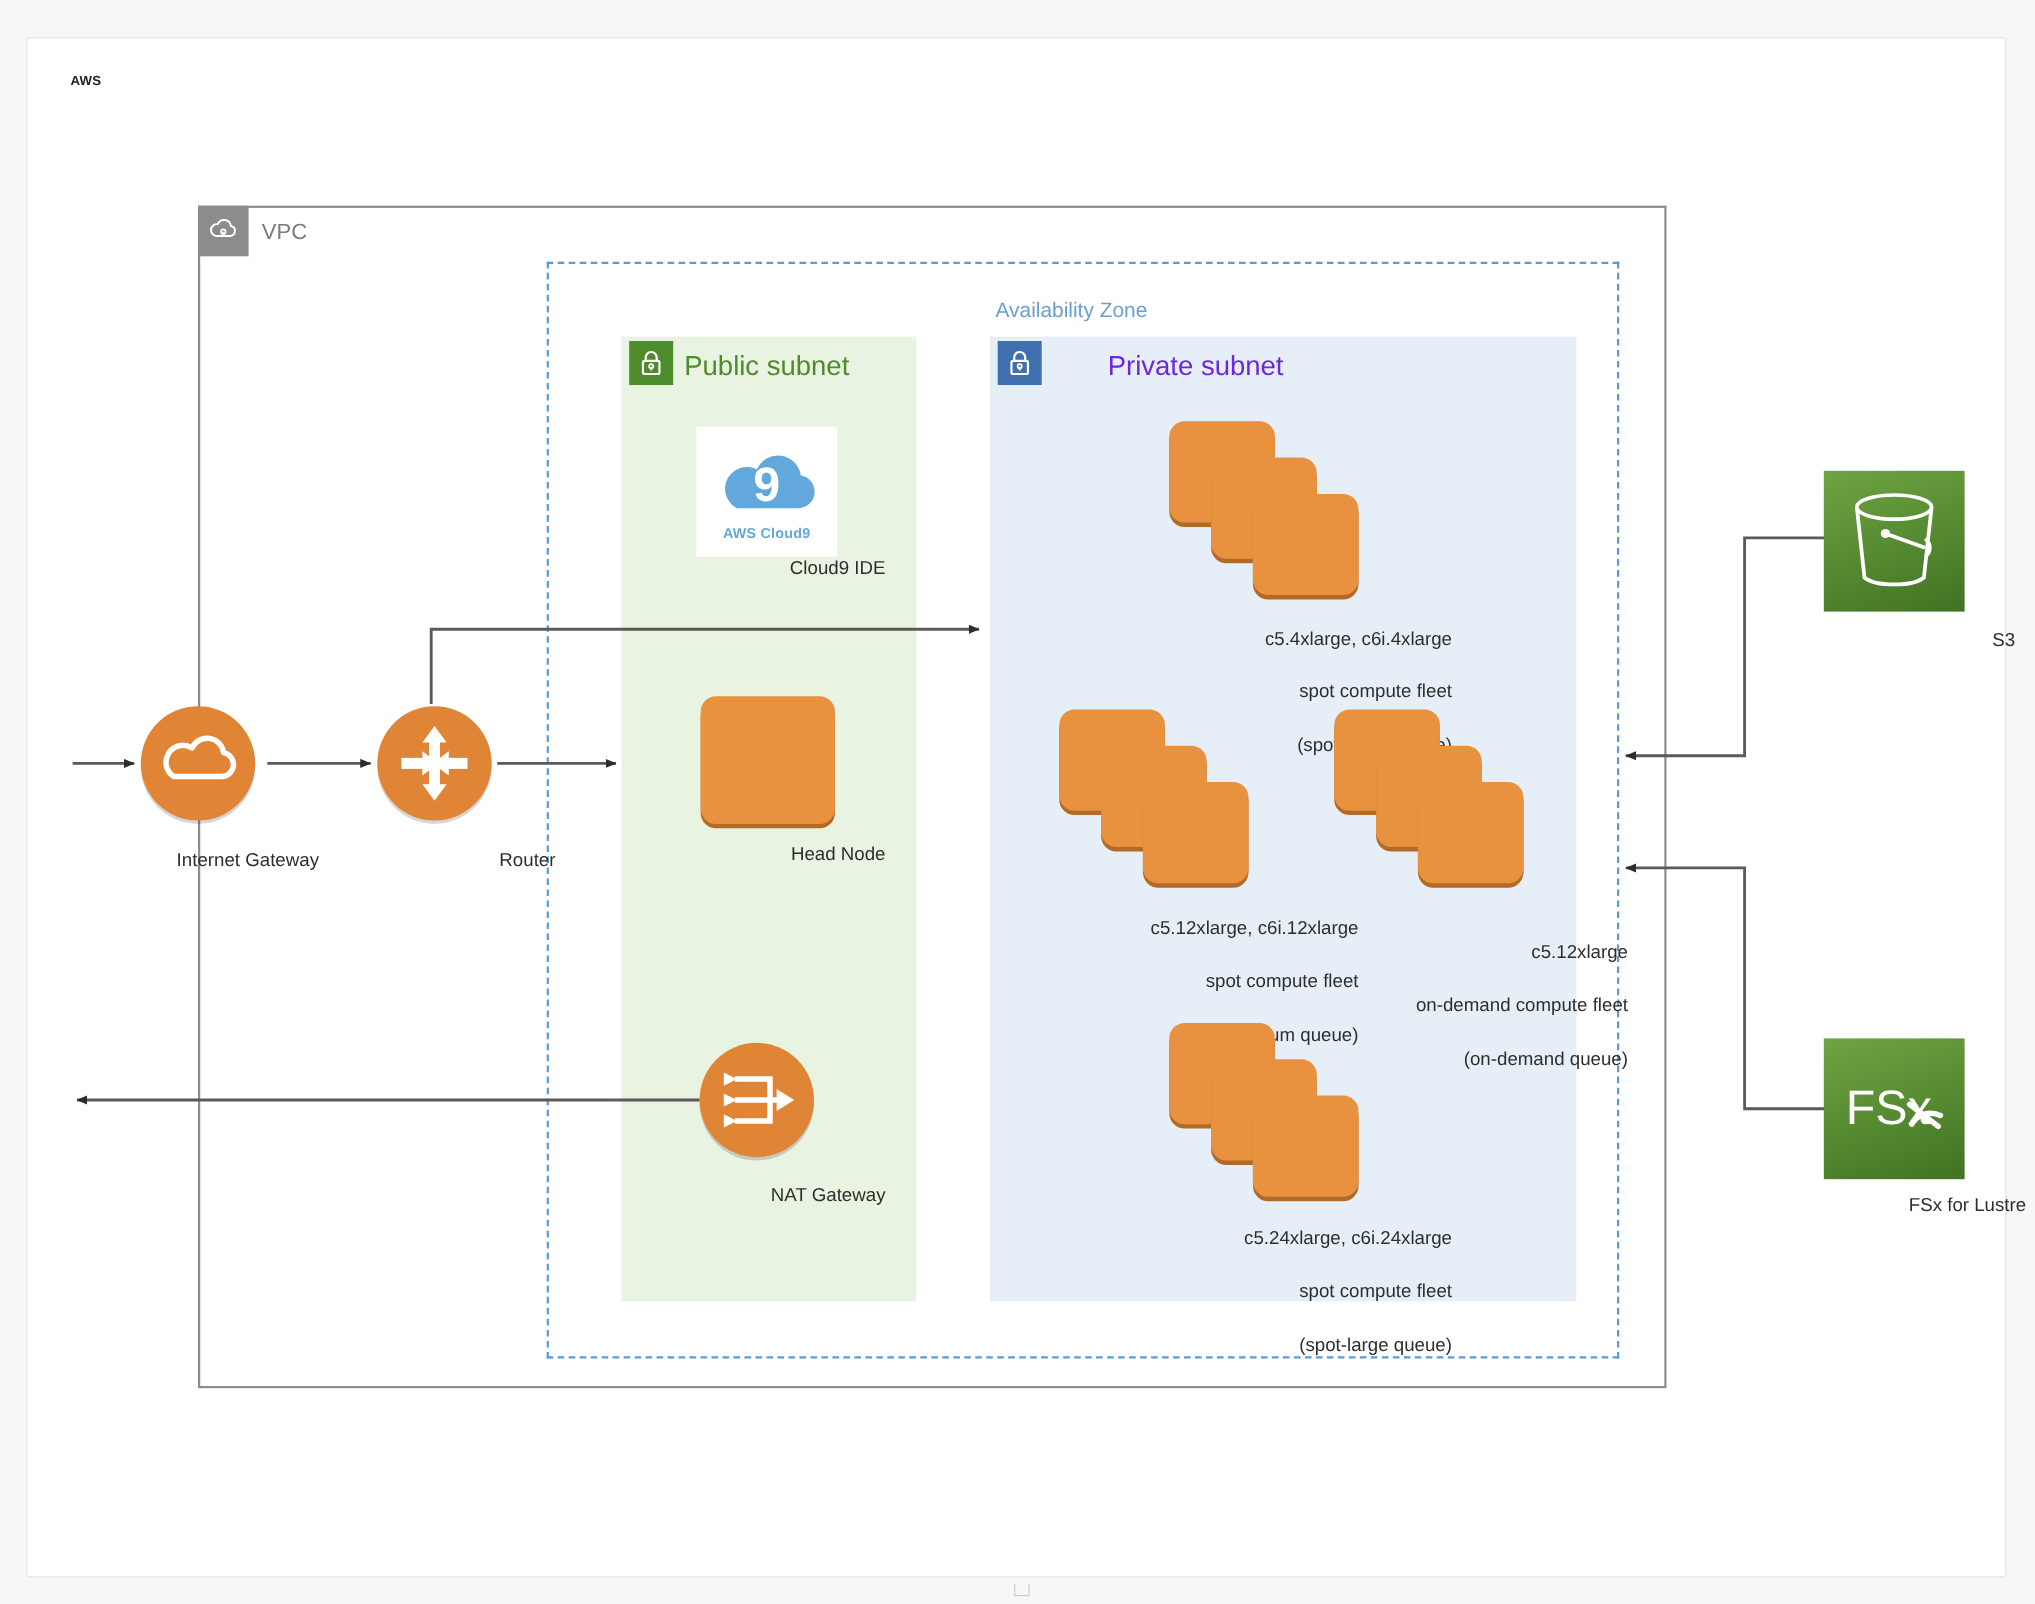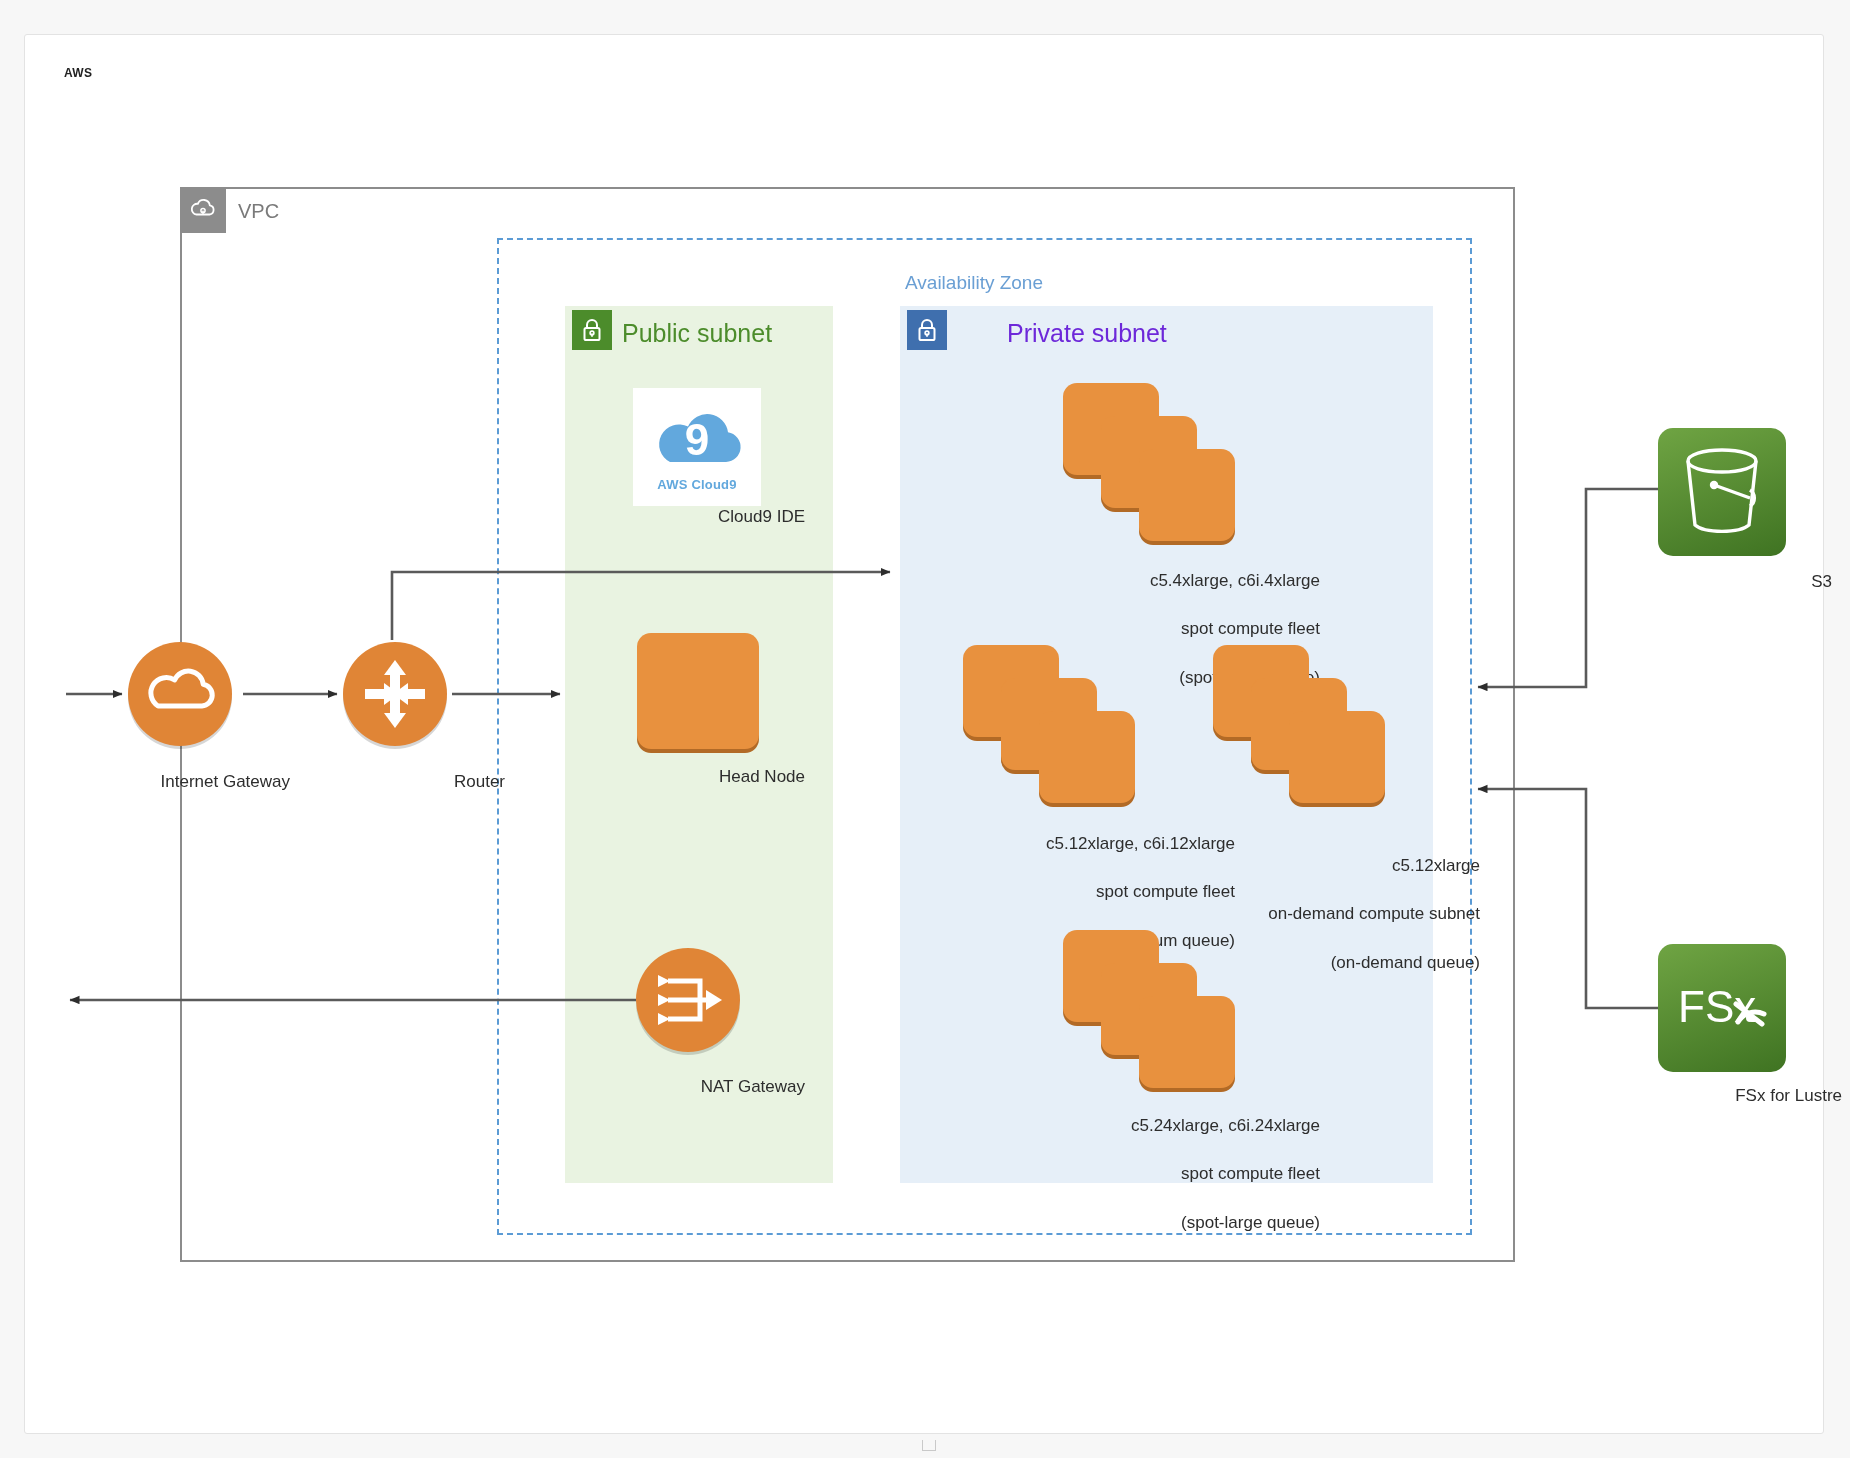--- a/index.html
+++ b/index.html
@@ -126,21 +126,20 @@
     position: absolute;
     background: #e8913e;
     border-radius: 14px;
     box-shadow: 0 4px 0 #b26a26;
   }
   
   .svc-tile {
     position: absolute;
     width: 128px; height: 128px;
     background: linear-gradient(160deg, #6fa443 0%, #3f7322 100%);
-    border-radius: 15px;
   }
   
   #cloud9-tile {
     position: absolute;
     left: 633px; top: 388px;
     width: 128px; height: 118px;
     background: #ffffff;
     display: flex;
     flex-direction: column;
     align-items: center;
@@ -301,21 +300,21 @@
     <span>(spot-medium queue)</span>
   </div>
 
   <div>
     <div class="compute-sq" style="left:1213px; top:645px; width:96px; height:92px;"></div>
     <div class="compute-sq" style="left:1251px; top:678px; width:96px; height:92px;"></div>
     <div class="compute-sq" style="left:1289px; top:711px; width:96px; height:92px;"></div>
   </div>
   <div class="node-label" style="left:1110px; top:830px; width:370px;">
     <span>c5.12xlarge</span><br>
-    <span>on-demand compute subnet</span><br>
+    <span>on-demand compute fleet</span><br>
     <span>(on-demand queue)</span>
   </div>
 
   <div>
     <div class="compute-sq" style="left:1063px; top:930px; width:96px; height:92px;"></div>
     <div class="compute-sq" style="left:1101px; top:963px; width:96px; height:92px;"></div>
     <div class="compute-sq" style="left:1139px; top:996px; width:96px; height:92px;"></div>
   </div>
   <div class="node-label" style="left:980px; top:1090px; width:340px;">
     <span>c5.24xlarge, c6i.24xlarge</span><br>

